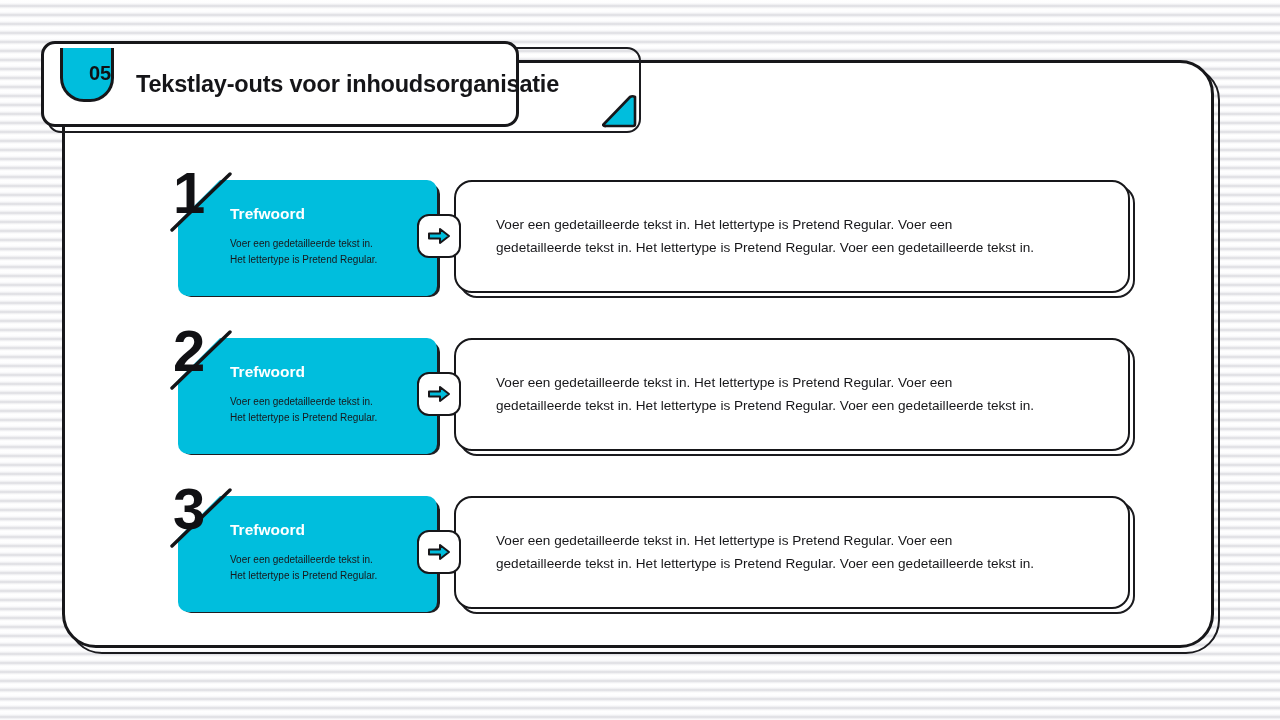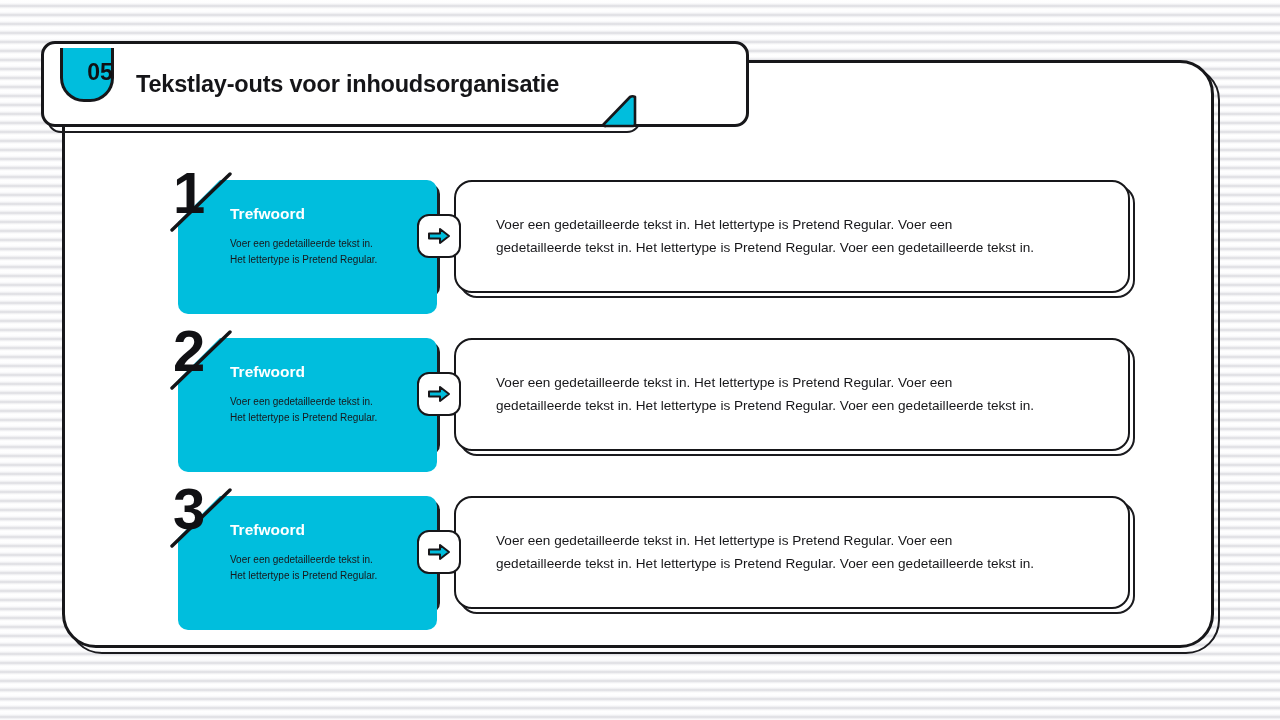--- a/index.html
+++ b/index.html
@@ -63,21 +63,21 @@
     width: 594px;
     height: 86px;
     border: 2px solid #1b1b1f;
     border-radius: 14px;
     box-sizing: border-box;
   }
   .title-bar {
     position: absolute;
     left: 41px;
     top: 41px;
-    width: 708px;
+    width: 478px;
     height: 86px;
     background: #ffffff;
     border: 3px solid #17171a;
     border-radius: 14px;
     box-sizing: border-box;
     display: flex;
     align-items: center;
     overflow: visible;
   }
   .title-text {
@@ -100,21 +100,21 @@
     border: 3px solid #17171a;
     border-top: none;
     border-radius: 0 0 24px 24px;
     box-sizing: border-box;
     display: flex;
     align-items: center;
     justify-content: center;
     z-index: 6;
   }
   .num-badge span {
-    font-size: 23px;
+    font-size: 20px;
     font-weight: bold;
     color: #101013;
     line-height: 1;
     padding-bottom: 2px;
     margin-left: 26px;
   }
 
   
   .fold {
     position: absolute;
@@ -149,21 +149,21 @@
     z-index: 4;
     font-family: "Liberation Sans", sans-serif;
   }
 
   
   .cyan-card {
     position: absolute;
     left: 178px;
     top: 4px;
     width: 259px;
-    height: 134px;
+    height: 116px;
     background: #00bedd;
     border-radius: 0 10px 10px 10px;
     clip-path: polygon(42px 0, 100% 0, 100% 100%, 0 100%, 0 42px);
     z-index: 2;
   }
   .cyan-card-shadow {
     position: absolute;
     left: 181px;
     top: 8px;
     width: 259px;

